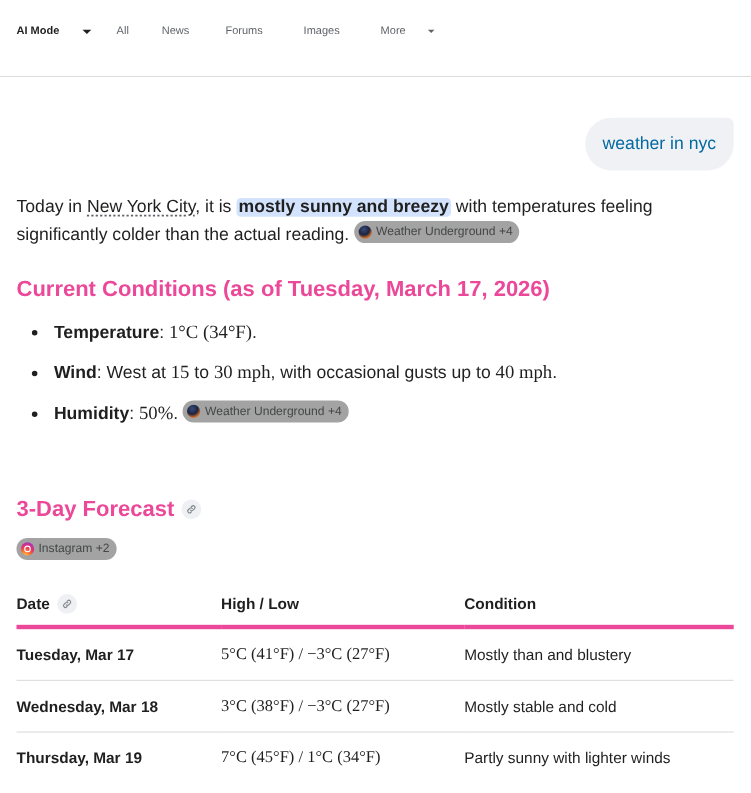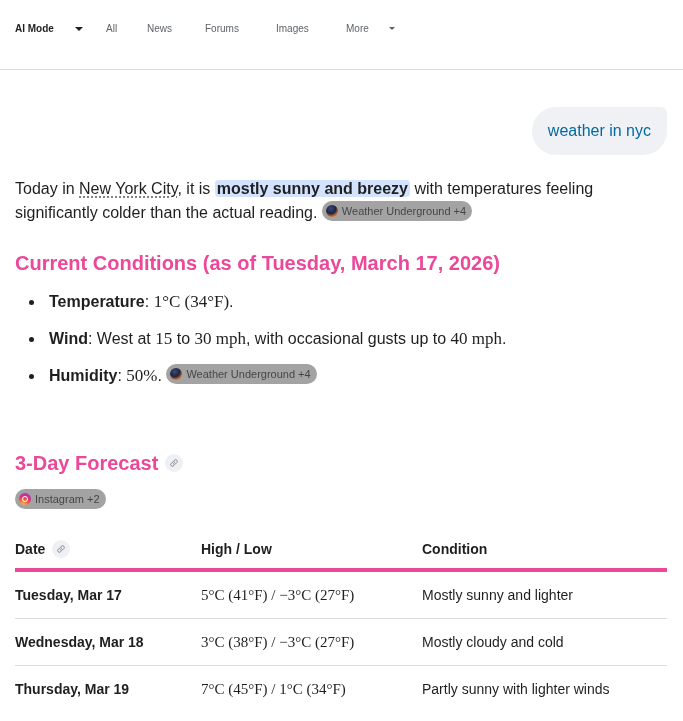--- a/index.html
+++ b/index.html
@@ -293,26 +293,26 @@
         </div>
       </th>
       <th>High / Low</th>
       <th>Condition</th>
     </tr>
   </thead>
   <tbody>
     <tr>
       <td class="date">Tuesday, Mar 17</td>
       <td class="hl-cell">5°C (41°F) / −3°C (27°F)</td>
-      <td>Mostly sunny and lighter</td>
+      <td>Mostly than and blustery</td>
     </tr>
     <tr>
       <td class="date">Wednesday, Mar 18</td>
       <td class="hl-cell">3°C (38°F) / −3°C (27°F)</td>
-      <td>Mostly cloudy and cold</td>
+      <td>Mostly stable and cold</td>
     </tr>
     <tr>
       <td class="date">Thursday, Mar 19</td>
       <td class="hl-cell">7°C (45°F) / 1°C (34°F)</td>
       <td>Partly sunny with lighter winds</td>
     </tr>
   </tbody>
 </table>
 
 </body></html>

